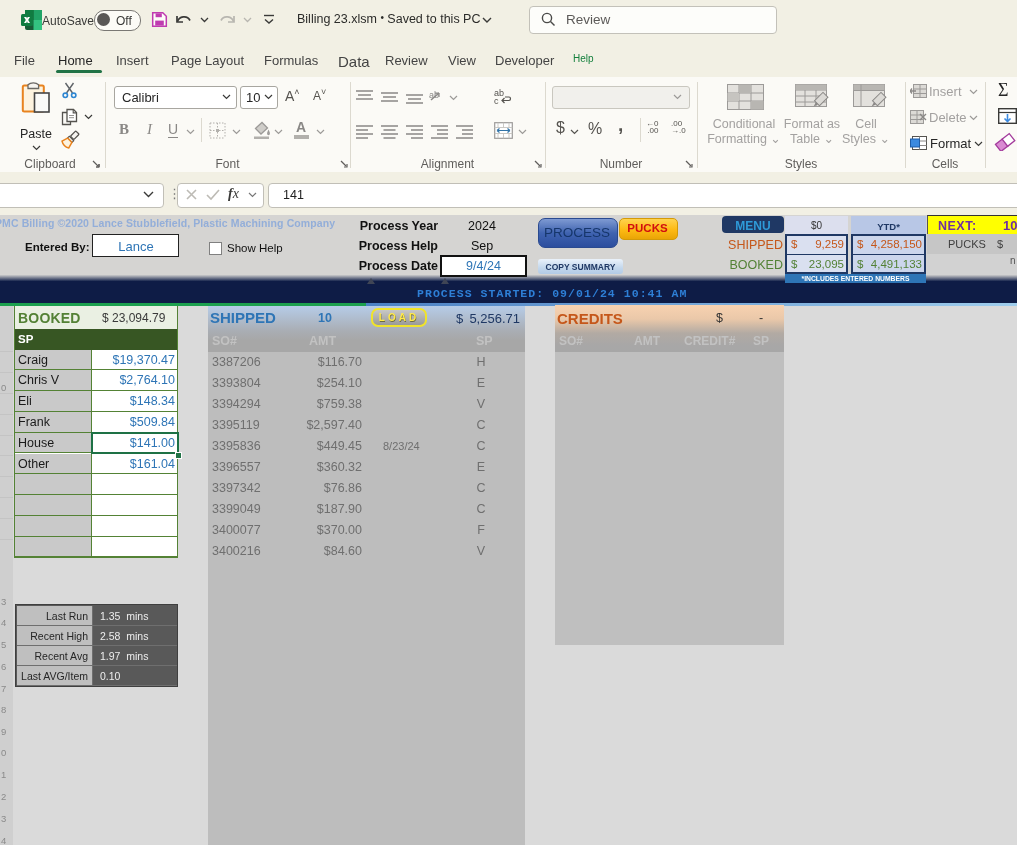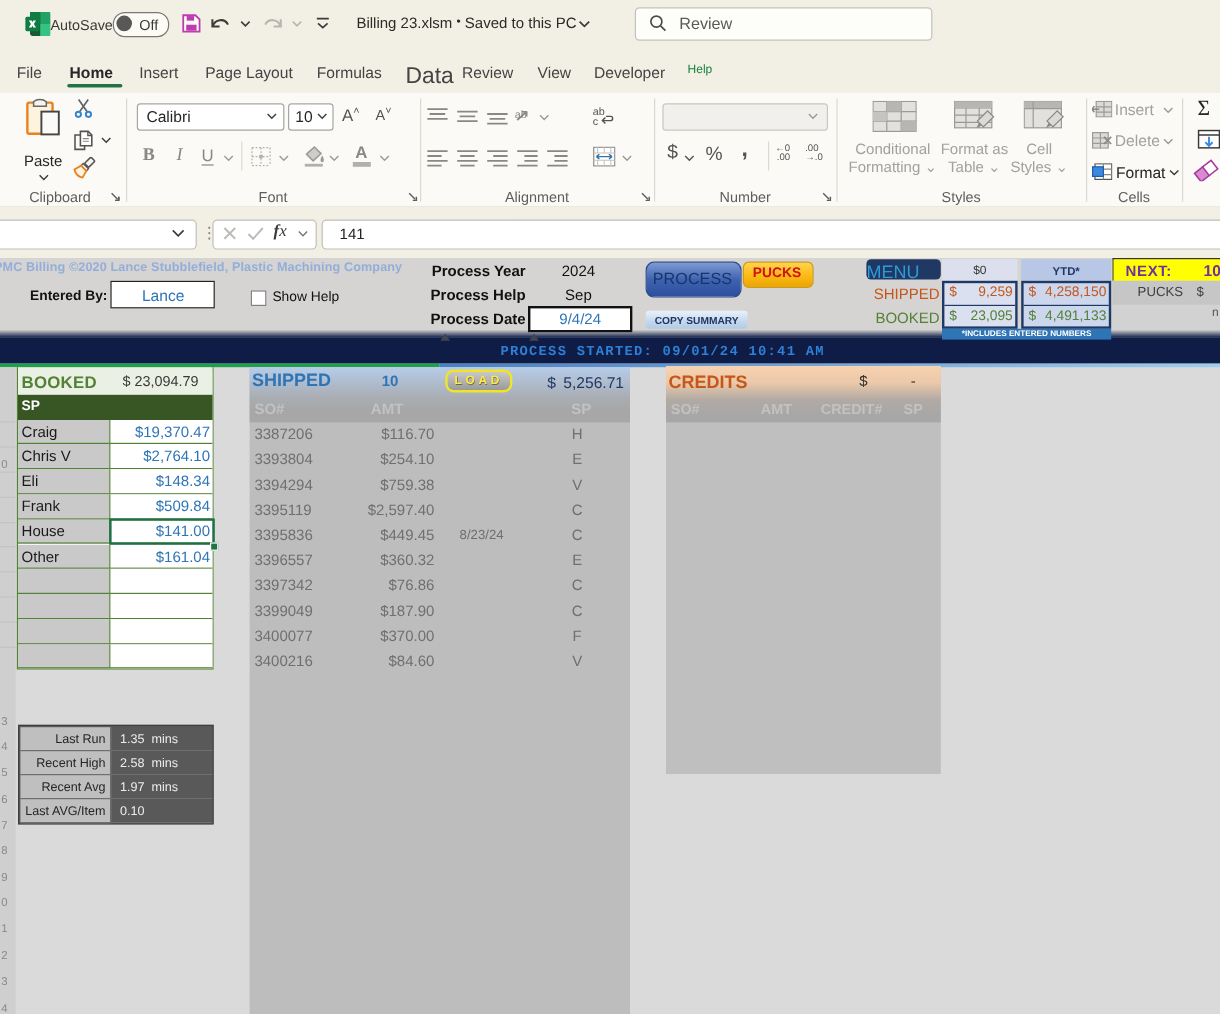--- a/index.html
+++ b/index.html
@@ -62,26 +62,26 @@
 <div class="ab" style="left:529px;top:6px;width:246px;height:26px;background:#fdfdfa;border:1px solid #c3c1b9;border-radius:4px"></div>
 <svg class="ab" style="left:541px;top:12px" width="15" height="15" viewBox="0 0 15 15">
       <circle cx="6" cy="6" r="4.6" fill="none" stroke="#4a4a48" stroke-width="1.4"></circle>
       <path d="M9.5 9.5 L13.5 13.5" stroke="#4a4a48" stroke-width="1.4"></path>
     </svg>
 <div class="tx" style="left:566px;top:12px;font-size:13.5px;color:#5c5a58">Review</div>
 
 
 <div class="ab" style="left:0;top:40px;width:1017px;height:37px;background:#f2f0e4"></div>
 <div class="tx" style="left:14px;top:53px;font-size:13px;color:#444">File</div>
-<div class="tx" style="left:58px;top:53px;font-size:13px;color:#262626;font-weight:bold">Home</div>
+<div class="tx" style="left:58px;top:53px;font-size:13px;color:#262626;font-weight:normal">Home</div>
 <div class="ab" style="left:56px;top:70px;width:46px;height:3px;background:#217346;border-radius:2px"></div>
 <div class="tx" style="left:116px;top:53px;font-size:13px;color:#444">Insert</div>
 <div class="tx" style="left:171px;top:53px;font-size:13px;color:#444">Page Layout</div>
 <div class="tx" style="left:264px;top:53px;font-size:13px;color:#444">Formulas</div>
-<div class="tx" style="left:338px;top:53px;font-size:19px;color:#444">Data</div>
+<div class="tx" style="left:338px;top:53px;font-size:15px;color:#444">Data</div>
 <div class="tx" style="left:385px;top:53px;font-size:13px;color:#444">Review</div>
 <div class="tx" style="left:448px;top:53px;font-size:13px;color:#444">View</div>
 <div class="tx" style="left:495px;top:53px;font-size:13px;color:#444">Developer</div>
 <div class="tx" style="left:573px;top:53px;font-size:10px;color:#15803d">Help</div>
 
 
 <div id="ribbon" class="ab" style="left:0;top:77px;width:1017px;height:95px;background:#fbfaf6;border-bottom:1px solid #d4d1c6"></div>
 
 <div class="ab" style="left:105px;top:82px;width:1px;height:86px;background:#dcd9cf"></div>
 <div class="ab" style="left:350px;top:82px;width:1px;height:86px;background:#dcd9cf"></div>
@@ -382,21 +382,21 @@
 <div class="ab" style="left:441px;top:278px;width:0;height:0;border-left:4px solid transparent;border-right:4px solid transparent;border-bottom:6px solid #3f4555"></div>
 
 <div class="ab" style="left:538px;top:218px;width:78px;height:28px;border-radius:7px;background:linear-gradient(180deg,#7e9ad2 0%,#3f63b0 50%,#2c4e9e 100%);border:1px solid #2a4a90"></div>
 <div class="tx" style="left:538px;top:225px;width:78px;text-align:center;font-size:13.5px;color:#16366b">PROCESS</div>
 <div class="ab" style="left:619px;top:218px;width:57px;height:20px;border-radius:5px;background:linear-gradient(180deg,#ffd34e 0%,#fdb913 55%,#e9a506 100%);border:1px solid #d49a08"></div>
 <div class="tx" style="left:619px;top:222px;width:57px;text-align:center;font-size:11.5px;font-weight:bold;color:#d10f0f">PUCKS</div>
 <div class="ab" style="left:538px;top:259px;width:85px;height:15px;border-radius:3px;background:linear-gradient(180deg,#eaf2fb 0%,#c3d7ec 60%,#b2cbe6 100%)"></div>
 <div class="tx" style="left:538px;top:262px;width:85px;text-align:center;font-size:8.5px;font-weight:bold;color:#1f3864">COPY SUMMARY</div>
 
 <div class="ab" style="left:722px;top:216px;width:62px;height:17px;background:#1f3864;border-radius:4px"></div>
-<div class="tx" style="left:722px;top:219px;width:62px;text-align:left;font-size:15px;font-weight:normal;color:#2e9ad8">MENU</div>
+<div class="tx" style="left:722px;top:219px;width:62px;text-align:center;font-size:12px;font-weight:bold;color:#2e9ad8">MENU</div>
 <div class="ab" style="left:785px;top:216px;width:63px;height:18px;background:#dcdfee"></div>
 <div class="tx" style="left:785px;top:220px;width:63px;text-align:center;font-size:10px;color:#333">$0</div>
 <div class="ab" style="left:851px;top:216px;width:75px;height:18px;background:#b8c7e6"></div>
 <div class="tx" style="left:851px;top:221px;width:75px;text-align:center;font-size:9.5px;font-weight:bold;color:#1f3864">YTD*</div>
 <div class="tx" style="left:660px;top:238px;width:123px;text-align:right;font-size:12.5px;color:#c5571a">SHIPPED</div>
 <div class="tx" style="left:660px;top:258px;width:123px;text-align:right;font-size:12.5px;color:#538135">BOOKED</div>
 <div class="ab" style="left:785px;top:234px;width:63px;height:40px;background:#dae0f0;border:2px solid #1f3864;box-sizing:border-box"></div>
 <div class="ab" style="left:787px;top:253.5px;width:59px;height:1.5px;background:#1f3864"></div>
 <div class="tx" style="left:791px;top:238px;font-size:11.5px;color:#c5571a">$</div>
 <div class="tx" style="left:785px;top:238px;width:59px;text-align:right;font-size:11.5px;color:#c5571a">9,259</div>

